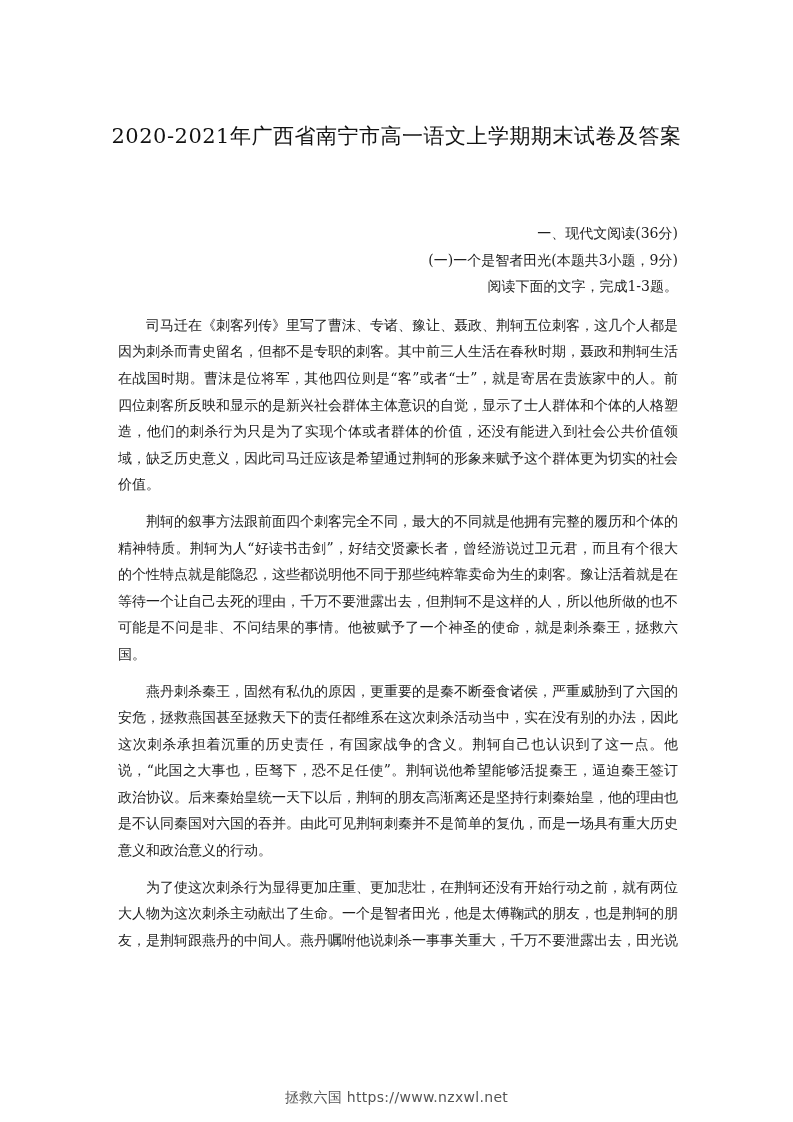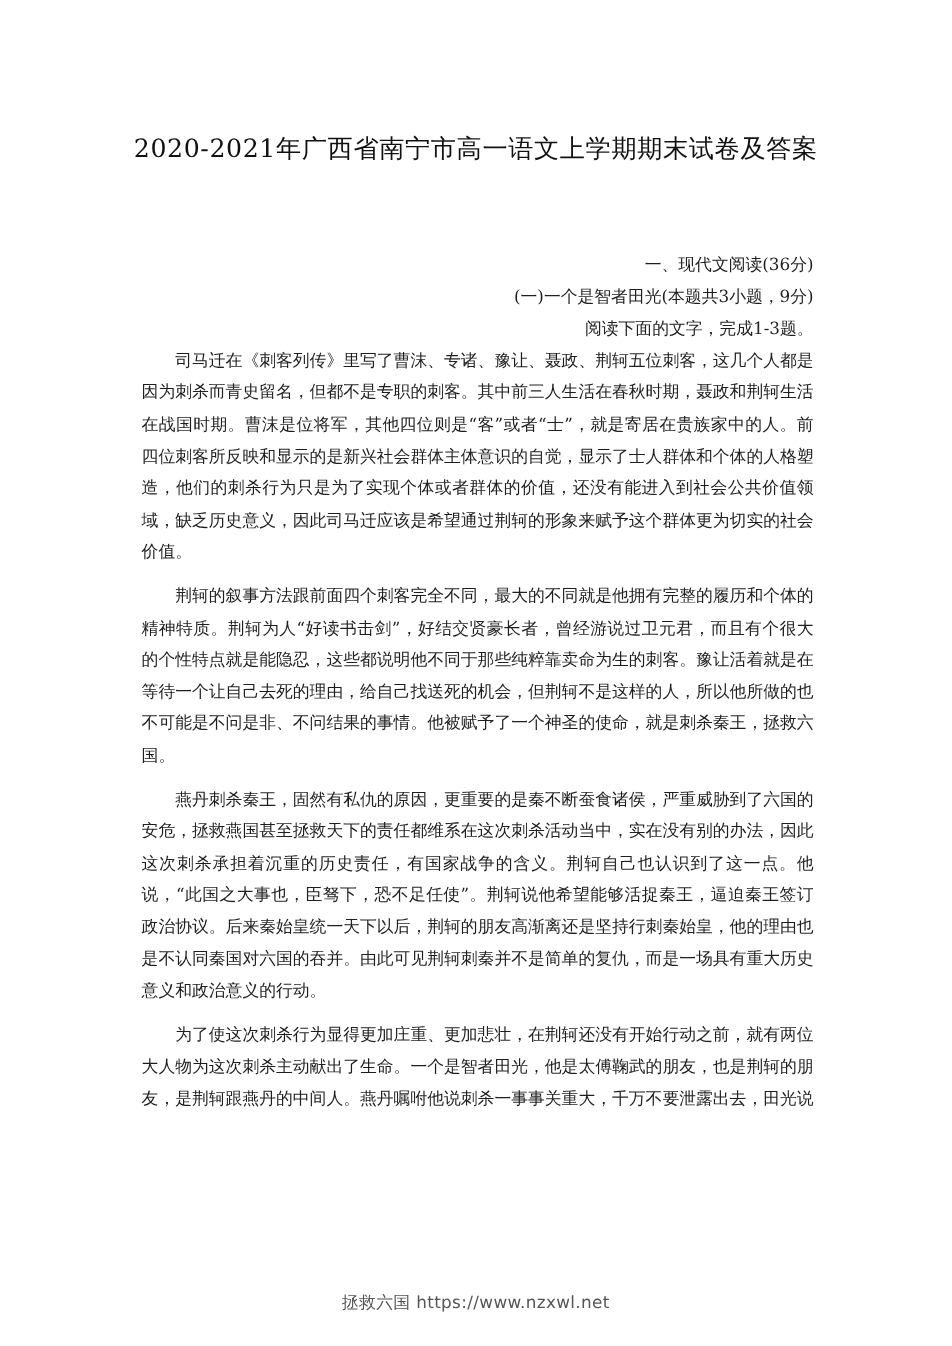--- a/index.html
+++ b/index.html
@@ -10,21 +10,21 @@
     body {
       width: 793px;
       height: 1122px;
       position: relative;
       overflow: hidden;
       color: #1a1a1a;
       font-family: "DejaVu Serif", "Liberation Serif", serif;
     }
     .page {
       position: absolute;
-      left: 0; top: 5px;
+      left: 0; top: 17px;
       width: 793px;
       height: 1022px;
     }
     .doc-title {
       position: absolute;
       left: 0;
       top: 104px;
       width: 793px;
       text-align: center;
       font-size: 21px;
@@ -70,22 +70,22 @@
 </head>
 <body>
 
 <div class="page">
 
   <h1 class="doc-title">2020-2021年广西省南宁市高一语文上学期期末试卷及答案</h1>
 
   <div class="content">
     <p class="heading-line">一、现代文阅读(36分)</p>
     <p class="heading-line">(一)一个是智者田光(本题共3小题，9分)</p>
-    <p class="heading-line" style="margin-bottom:0;">阅读下面的文字，完成1-3题。</p>
+    <p class="heading-line" style="margin-bottom:12px;">阅读下面的文字，完成1-3题。</p>
 
     <p class="para">司马迁在《刺客列传》里写了曹沫、专诸、豫让、聂政、荆轲五位刺客，这几个人都是因为刺杀而青史留名，但都不是专职的刺客。其中前三人生活在春秋时期，聂政和荆轲生活在战国时期。曹沫是位将军，其他四位则是“客”或者“士”，就是寄居在贵族家中的人。前四位刺客所反映和显示的是新兴社会群体主体意识的自觉，显示了士人群体和个体的人格塑造，他们的刺杀行为只是为了实现个体或者群体的价值，还没有能进入到社会公共价值领域，缺乏历史意义，因此司马迁应该是希望通过荆轲的形象来赋予这个群体更为切实的社会价值。</p>
-    <p class="para">荆轲的叙事方法跟前面四个刺客完全不同，最大的不同就是他拥有完整的履历和个体的精神特质。荆轲为人“好读书击剑”，好结交贤豪长者，曾经游说过卫元君，而且有个很大的个性特点就是能隐忍，这些都说明他不同于那些纯粹靠卖命为生的刺客。豫让活着就是在等待一个让自己去死的理由，给自己找送死的机会，但荆轲不是这样的人，所以他所做的也不可能是不问是非、不问结果的事情。他被赋予了一个神圣的使命，就是刺杀秦王，拯救六国。</p>
+    <p class="para">荆轲的叙事方法跟前面四个刺客完全不同，最大的不同就是他拥有完整的履历和个体的精神特质。荆轲为人“好读书击剑”，好结交贤豪长者，曾经游说过卫元君，而且有个很大的个性特点就是能隐忍，这些都说明他不同于那些纯粹靠卖命为生的刺客。豫让活着就是在等待一个让自己去死的理由，千万不要泄露出去，但荆轲不是这样的人，所以他所做的也不可能是不问是非、不问结果的事情。他被赋予了一个神圣的使命，就是刺杀秦王，拯救六国。</p>
     <p class="para">燕丹刺杀秦王，固然有私仇的原因，更重要的是秦不断蚕食诸侯，严重威胁到了六国的安危，拯救燕国甚至拯救天下的责任都维系在这次刺杀活动当中，实在没有别的办法，因此这次刺杀承担着沉重的历史责任，有国家战争的含义。荆轲自己也认识到了这一点。他说，“此国之大事也，臣驽下，恐不足任使”。荆轲说他希望能够活捉秦王，逼迫秦王签订政治协议。后来秦始皇统一天下以后，荆轲的朋友高渐离还是坚持行刺秦始皇，他的理由也是不认同秦国对六国的吞并。由此可见荆轲刺秦并不是简单的复仇，而是一场具有重大历史意义和政治意义的行动。</p>
     <p class="para">为了使这次刺杀行为显得更加庄重、更加悲壮，在荆轲还没有开始行动之前，就有两位大人物为这次刺杀主动献出了生命。一个是智者田光，他是太傅鞠武的朋友，也是荆轲的朋友，是荆轲跟燕丹的中间人。燕丹嘱咐他说刺杀一事事关重大，千万不要泄露出去，田光说</p>
   </div>
 
   <div class="footer">拯救六国 https://www.nzxwl.net</div>
 </div>
 
 </body></html>

